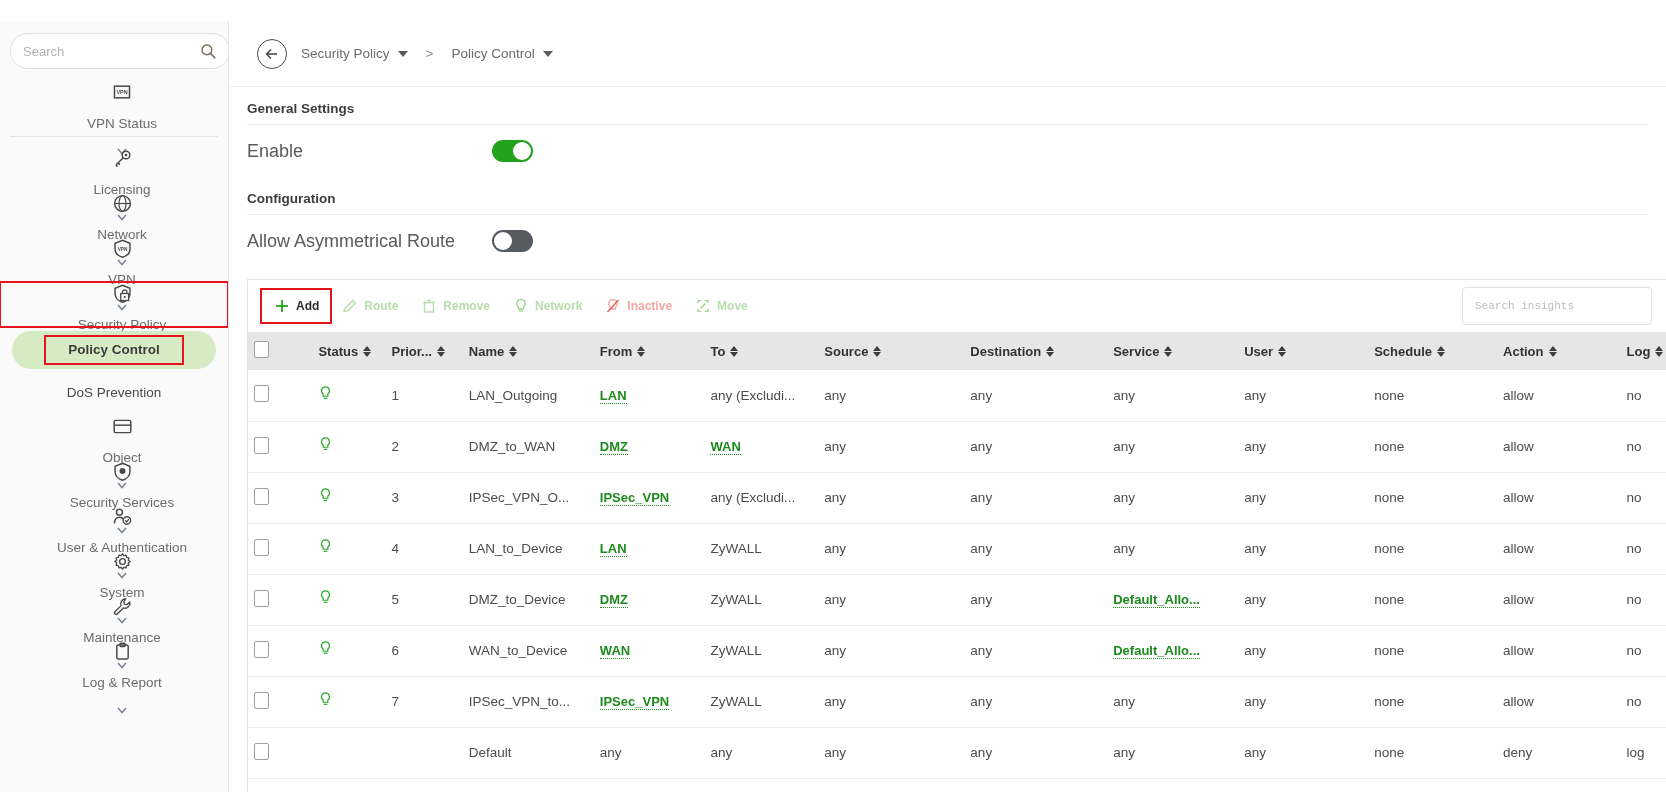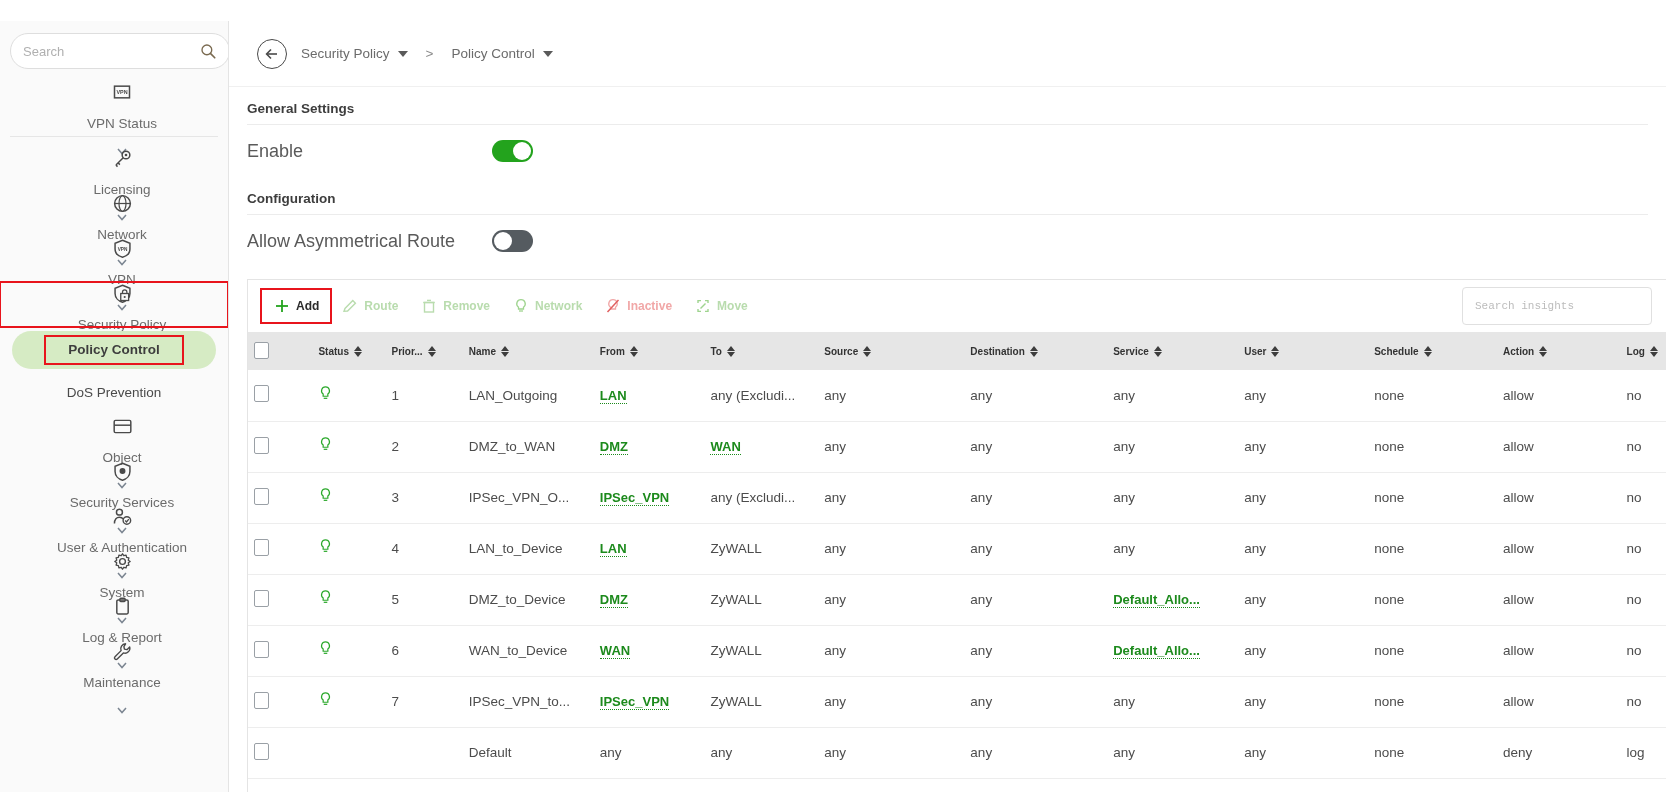--- a/index.html
+++ b/index.html
@@ -179,21 +179,21 @@
     border: 0; outline: 0; width: 100%;
     font-family: Liberation Mono, monospace;
     font-size: 11px; color: #5c5c5c; background: transparent;
   }
   .insights-input::placeholder { color: #bcbcbc; }
 
   table.grid { border-collapse: collapse; width: 1450px; table-layout: fixed; }
   table.grid th {
     background: #e6e6e6;
     height: 38px;
-    font-size: 10px; font-weight: bold; color: #333;
+    font-size: 13px; font-weight: bold; color: #333;
     text-align: left;
     padding: 0 0 0 6px;
     white-space: nowrap;
   }
   table.grid td {
     height: 51px;
     font-size: 13.5px; color: #4c4c4c;
     padding: 0 0 0 6px;
     border-bottom: 1px solid #ededed;
     white-space: nowrap;
@@ -404,39 +404,39 @@
         <span class="chev">
           <svg width="14" height="14" viewBox="0 0 14 14">
               <polyline points="3,5 7,9.5 11,5" fill="none" stroke="#7b8591" stroke-width="1.5"></polyline>
             </svg>
         </span>
       </div>
 
       <div class="nav-item">
         <span class="nav-icon">
           <svg width="21" height="21" viewBox="0 0 24 24">
+              <path d="M15.5 3.2 a5.6 5.6 0 0 0 -5.1 7.8 l-7 7 a1.8 1.8 0 0 0 2.6 2.6 l7 -7 a5.6 5.6 0 0 0 7.2 -6.8 l-3.1 3.1 -2.9 -.6 -.6 -2.9 Z" fill="none" stroke="#4a4a4a" stroke-width="1.6" stroke-linejoin="round"></path>
+            </svg>
+        </span>
+        <span class="nav-label">Maintenance</span>
+        <span class="chev">
+          <svg width="14" height="14" viewBox="0 0 14 14">
+              <polyline points="3,5 7,9.5 11,5" fill="none" stroke="#7b8591" stroke-width="1.5"></polyline>
+            </svg>
+        </span>
+      </div>
+
+      <div class="nav-item">
+        <span class="nav-icon">
+          <svg width="21" height="21" viewBox="0 0 24 24">
               <rect x="5.5" y="4.5" width="13" height="16" rx="1.6" fill="none" stroke="#4a4a4a" stroke-width="1.7"></rect>
               <rect x="9" y="2.6" width="6" height="3.6" rx="1" fill="none" stroke="#4a4a4a" stroke-width="1.6"></rect>
             </svg>
         </span>
         <span class="nav-label">Log &amp; Report</span>
-        <span class="chev">
-          <svg width="14" height="14" viewBox="0 0 14 14">
-              <polyline points="3,5 7,9.5 11,5" fill="none" stroke="#7b8591" stroke-width="1.5"></polyline>
-            </svg>
-        </span>
-      </div>
-
-      <div class="nav-item">
-        <span class="nav-icon">
-          <svg width="21" height="21" viewBox="0 0 24 24">
-              <path d="M15.5 3.2 a5.6 5.6 0 0 0 -5.1 7.8 l-7 7 a1.8 1.8 0 0 0 2.6 2.6 l7 -7 a5.6 5.6 0 0 0 7.2 -6.8 l-3.1 3.1 -2.9 -.6 -.6 -2.9 Z" fill="none" stroke="#4a4a4a" stroke-width="1.6" stroke-linejoin="round"></path>
-            </svg>
-        </span>
-        <span class="nav-label">Maintenance</span>
         <span class="chev">
           <svg width="14" height="14" viewBox="0 0 14 14">
               <polyline points="3,5 7,9.5 11,5" fill="none" stroke="#7b8591" stroke-width="1.5"></polyline>
             </svg>
         </span>
       </div>
 
     </nav>
   </aside>
 

